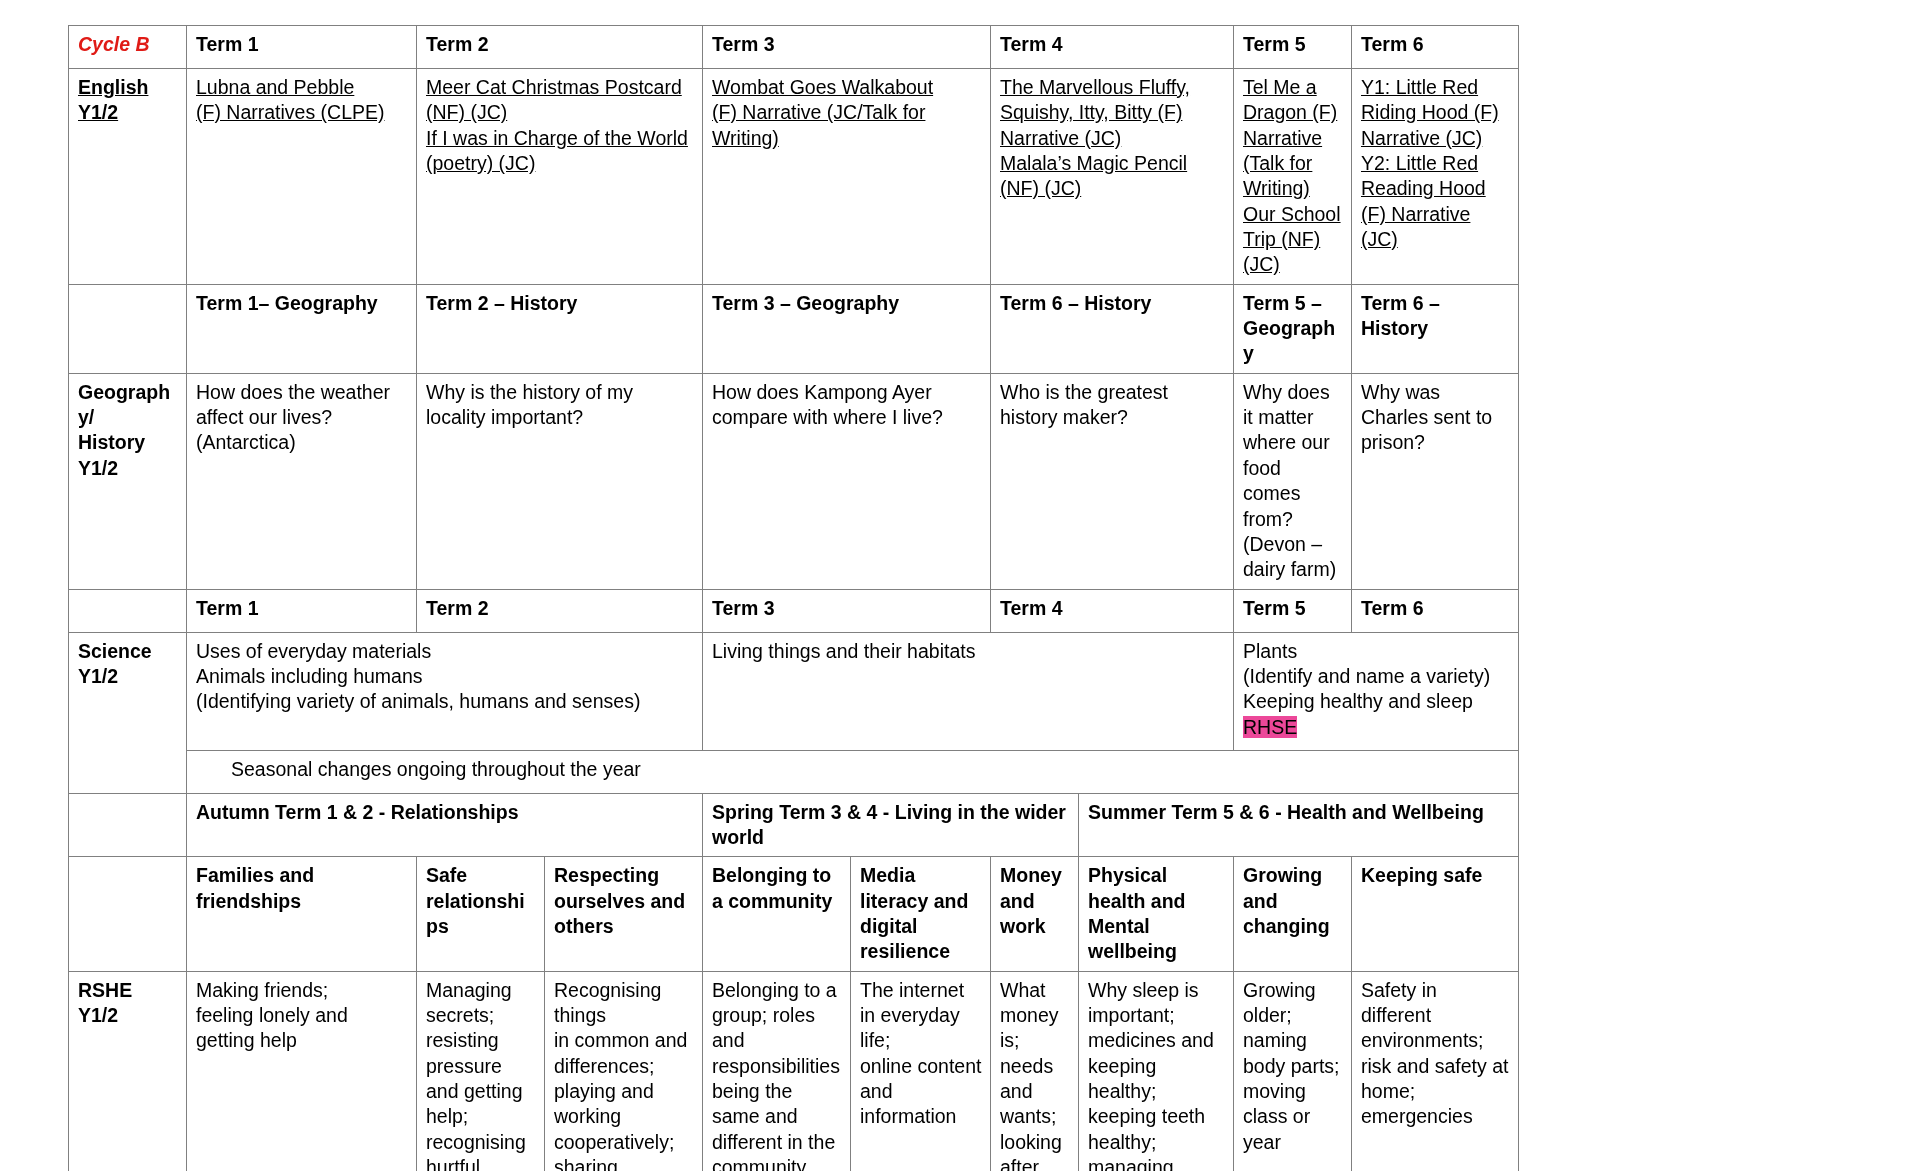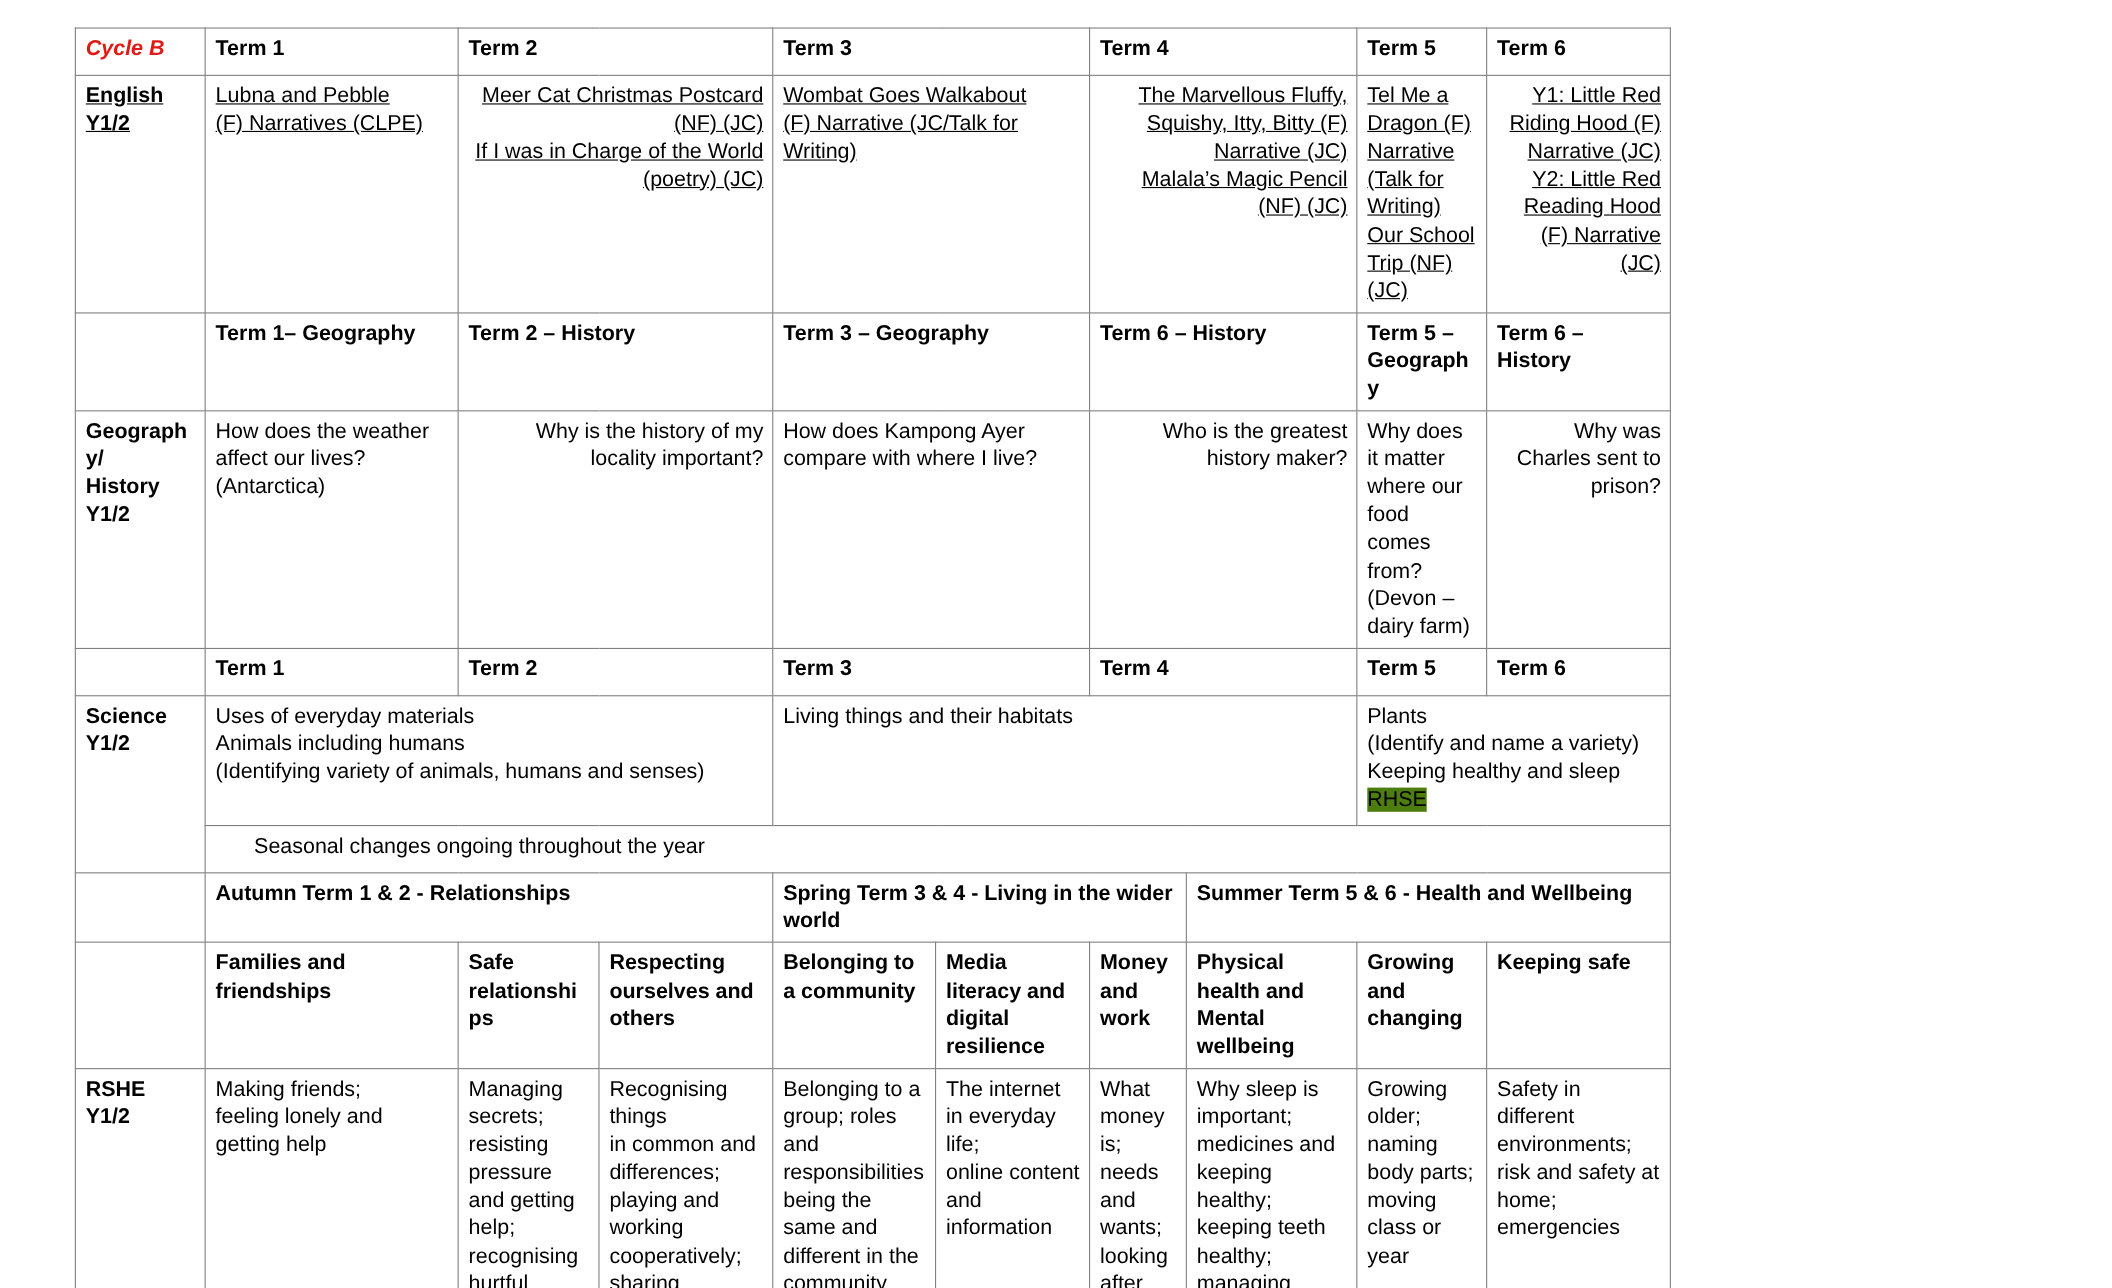--- a/index.html
+++ b/index.html
@@ -37,37 +37,36 @@
     overflow-wrap: break-word;
   }
   
   .hdr {
     background: #d4d4d4;
     font-weight: bold;
     margin-left: 48px;
   }
   .blue {
     background: #c3d5ea;
-    text-align: right;
   }
   .subject {
     font-weight: bold;
     background: #ffffff;
   }
   .corner {
     background: #d4d4d4;
   }
   .cycle {
     color: #e01b16;
     font-weight: bold;
     font-style: italic;
     background: #d4d4d4;
   }
   .hi {
-    background: #4d7c0f;
+    background: #ec4899;
     text-align: right;
   }
   .nowrap-pre {
     white-space: pre-line;
   }
   
   tr.r-termhdr td { height: 30px; }
   tr.r-english td { height: 160px; text-decoration: underline; }
   tr.r-geo td { height: 127px; }
   tr.r-science td { height: 105px; }

